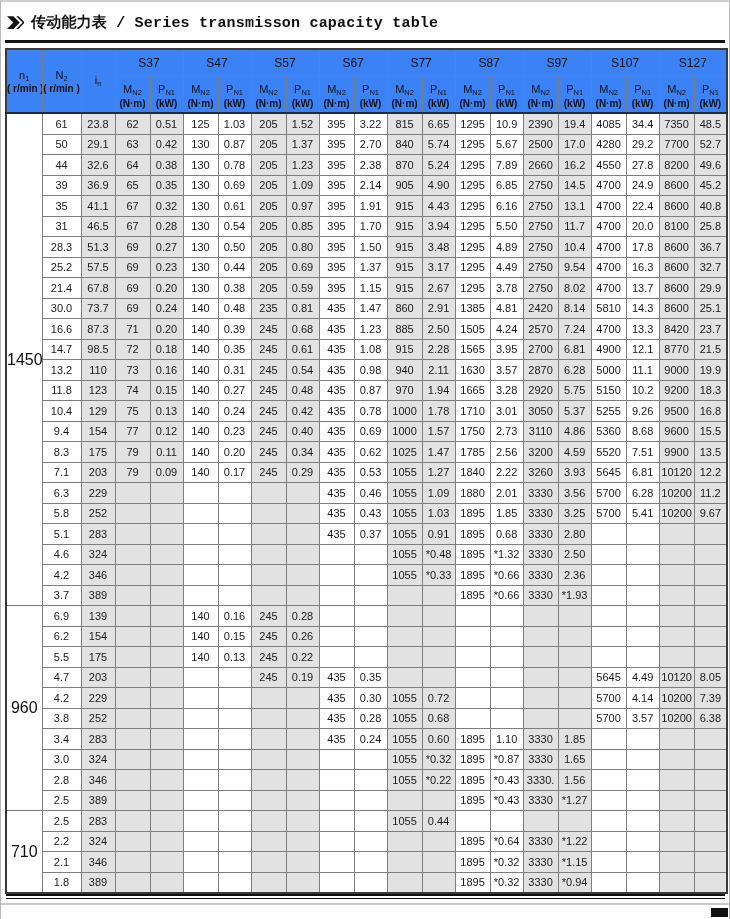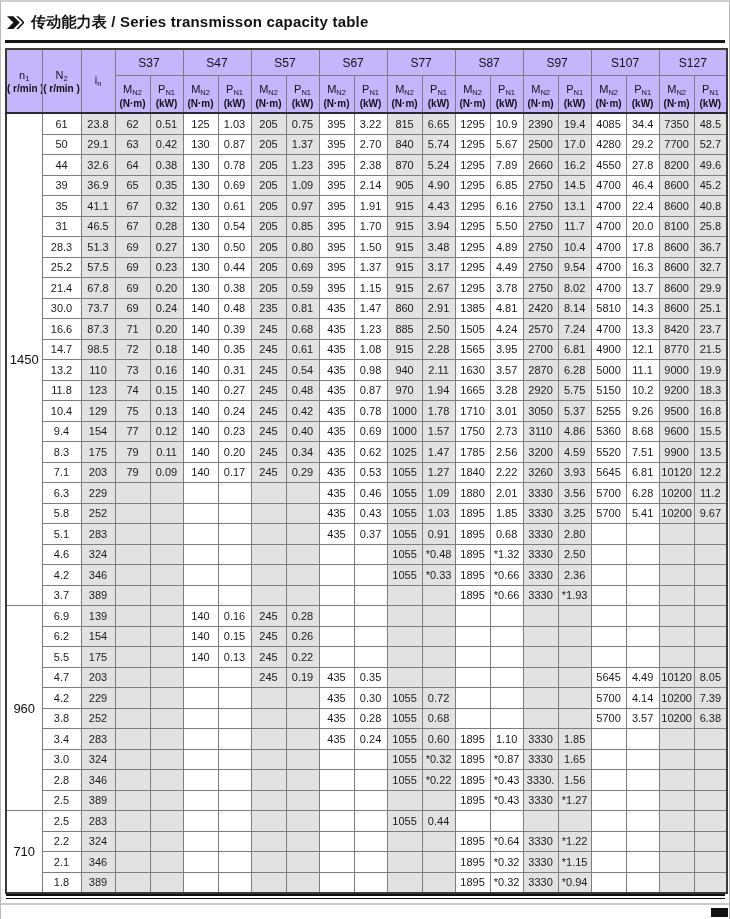--- a/index.html
+++ b/index.html
@@ -5,41 +5,41 @@
   html,body { margin:0; padding:0; background:#fff; }
   body { width:730px; height:919px; font-family:"Liberation Sans", sans-serif; color:#111; }
   .page {
     position:relative; width:730px; height:919px; box-sizing:border-box;
     border-top:2px solid #cfcfcf; border-left:1px solid #b8b8b8; border-right:1px solid #b8b8b8;
     padding:7px 3px 0 4px; background:#fff; overflow:hidden;
   }
   .title-row { display:flex; align-items:center; gap:7px; padding:4px 2px 7px 2px; }
   .title-icon { width:17px; height:13px; flex:0 0 auto; }
   .title-icon svg { display:block; }
-  .title-text { font-size:15px; letter-spacing:0.2px; }
+  .title-text { font-size:15px; letter-spacing:0.2px;font-family:Liberation Mono, monospace; }
   .title-zh { font-weight:bold; }
   .title-en { font-weight:bold; }
   .thick-rule { height:3px; background:#141414; margin:1px 1px 5px 0; }
 
   table.cap { border-collapse:collapse; width:723px; table-layout:fixed; }
   table.cap th, table.cap td {
     border:1px solid #7d7d7d; text-align:center; vertical-align:middle;
     padding:0; font-weight:normal; overflow:hidden; white-space:nowrap;
   }
   table.cap { border:2px solid #3a3a3a; }
-  thead th { background:#c4b5fd; }
+  thead th { background:#3b82f6; }
   thead { border-bottom:2px solid #2a2a2a; }
   th.series-h { font-size:12px; height:25px; }
   .sym  { font-size:11px; }
   .sub  { font-size:7.5px; vertical-align:-2px; }
   .unit { font-size:10px;font-weight:bold; }
   th.speed-h { font-size:11px; }
   th.subhead { height:36px; line-height:1.25;margin-top:8px; }
   tbody td { font-size:11px; height:19.5px; color:#1a1a1a; }
-  tbody th.glabel { background:#fff; font-size:13px; font-weight:normal; }
+  tbody th.glabel { background:#fff; font-size:16px; font-weight:normal; }
   td.shade { background:#e2e2e2; }
   tr.gstart > * { border-top:2px solid #2a2a2a; }
 
   .dbl-rule { margin:0 1px; border-top:2px solid #111; border-bottom:1px solid #111; height:2px; }
   .page-foot-line { position:absolute; left:0; bottom:14px; width:730px; border-top:2px solid #c9c9c9; }
   .corner-mark { position:absolute; right:1px; bottom:2px; width:17px; height:9px; background:#111; }
 </style>
 </head>
 <body>
 
@@ -182,21 +182,21 @@
     <tbody>
         <tr>
           <th rowspan="24" class="glabel">1450</th>
           <td>61</td>
           <td class="shade">23.8</td>
           <td class="shade">62</td>
           <td class="shade">0.51</td>
           <td>125</td>
           <td>1.03</td>
           <td class="shade">205</td>
-          <td class="shade">0.75</td>
+          <td class="shade">1.52</td>
           <td>395</td>
           <td>3.22</td>
           <td class="shade">815</td>
           <td class="shade">6.65</td>
           <td>1295</td>
           <td>10.9</td>
           <td class="shade">2390</td>
           <td class="shade">19.4</td>
           <td>4085</td>
           <td>34.4</td>
@@ -258,21 +258,21 @@
           <td class="shade">1.09</td>
           <td>395</td>
           <td>2.14</td>
           <td class="shade">905</td>
           <td class="shade">4.90</td>
           <td>1295</td>
           <td>6.85</td>
           <td class="shade">2750</td>
           <td class="shade">14.5</td>
           <td>4700</td>
-          <td>46.4</td>
+          <td>24.9</td>
           <td class="shade">8600</td>
           <td class="shade">45.2</td>
         </tr>
         <tr>
           <td>35</td>
           <td class="shade">41.1</td>
           <td class="shade">67</td>
           <td class="shade">0.32</td>
           <td>130</td>
           <td>0.61</td>

